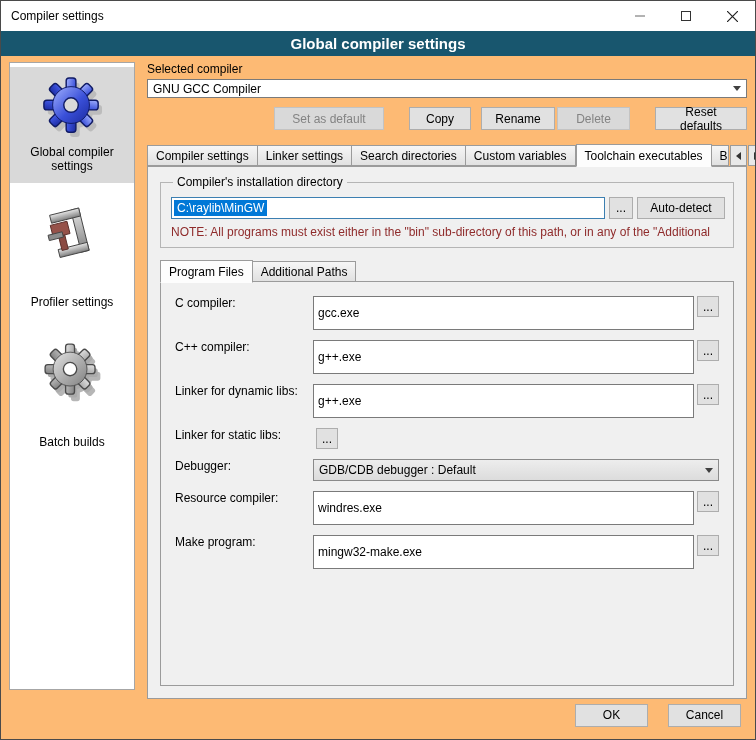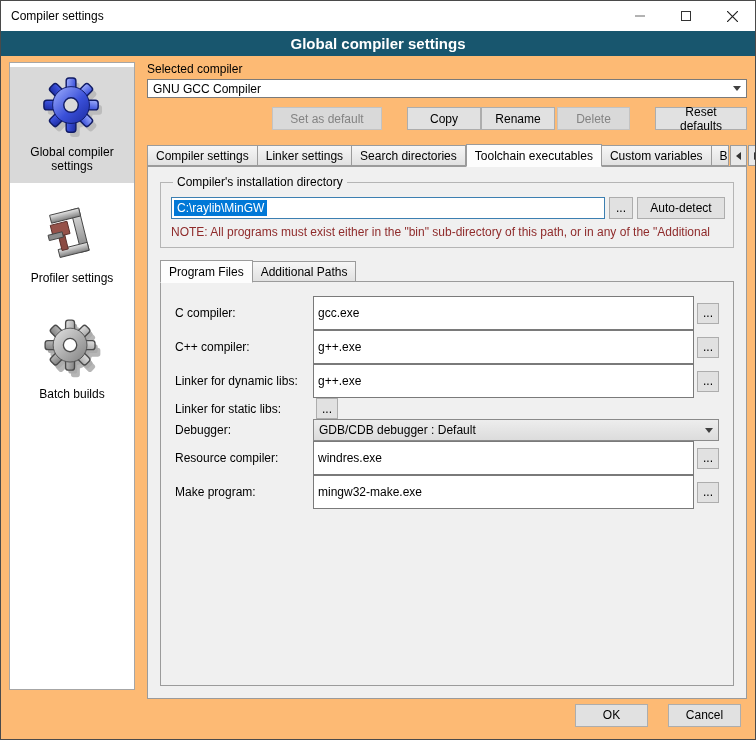--- a/index.html
+++ b/index.html
@@ -19,21 +19,21 @@
   .banner { height:25px; background:#18566E; color:#FFFFFF; font-weight:bold; font-size:15px;
             display:flex; align-items:center; justify-content:center; flex:0 0 auto; }
 
   
   .content { flex:1; display:flex; padding:6px 8px 0 8px; min-height:0; }
 
   .sidebar { width:126px; height:628px; background:#FFFFFF; border:1px solid #A6A6A6;
              display:flex; flex-direction:column; padding-top:4px; flex:0 0 auto; }
   .side-item { display:flex; flex-direction:column; align-items:center; padding:8px 2px 10px; }
   .side-item.selected { background:#D9D9D9; }
-  .side-item + .side-item { margin-top:14px; }
+  .side-item + .side-item { margin-top:14px;gap:24px; }
   .side-label { text-align:center; margin-top:8px; line-height:14px; }
 
   .main { flex:1; margin-left:12px; display:flex; flex-direction:column; min-width:0; }
 
   .field-label { margin-bottom:3px; }
 
   .combo { height:19px; border:1px solid #7A7A7A; background:#FFFFFF; display:flex;
            align-items:center; padding-left:5px; }
   .combo .arrow-box { margin-left:auto; width:19px; align-self:stretch; display:flex;
                       align-items:center; justify-content:center; }
@@ -42,21 +42,21 @@
   .tri-left { width:0; height:0; border-top:4px solid transparent; border-bottom:4px solid transparent;
               border-right:5px solid #333; }
   .tri-right { width:0; height:0; border-top:4px solid transparent; border-bottom:4px solid transparent;
                border-left:5px solid #333; }
 
   .btn { height:23px; background:#E1E1E1; border:1px solid #ADADAD; font-family:"Liberation Sans", sans-serif;
          font-size:12px; display:inline-flex; align-items:center; justify-content:center; padding:0 10px; }
   .btn.disabled { background:#D9D9D9; color:#838383; border-color:#C3C3C3; }
   .btn-row { display:flex; justify-content:flex-end; margin-top:9px; flex:0 0 auto; }
   .btn-row .gap { width:25px; }
-  .btn-setdefault { width:110px; } .btn-copy { width:74px; margin-right:0; }
+  .btn-setdefault { width:110px; } .btn-copy { width:62px; margin-right:10px; }
   .btn-rename { width:74px; margin-right:2px; } .btn-delete { width:73px; }
   .btn-reset { width:92px; }
 
   
   .tabstrip { display:flex; align-items:flex-end; margin-top:14px; position:relative; z-index:2; flex:0 0 auto; }
   .tab { height:21px; padding:0 8px; display:flex; align-items:center; white-space:nowrap;
          background:linear-gradient(#F6F6F6,#E1E1E1); border:1px solid #9B9B9B; border-left:none; }
   .tab:first-child { border-left:1px solid #9B9B9B; }
   .tab.active { height:23px; background:#FDFDFD; border-left:1px solid #9B9B9B;
                 border-bottom:1px solid #FDFDFD; margin-bottom:-1px; z-index:3; }
@@ -74,21 +74,21 @@
                display:flex; align-items:center; padding:0 2px; overflow:hidden; }
   .dir-input .sel { background:#0078D7; color:#FFFFFF; padding:1px 3px; white-space:nowrap; }
   .browse-btn { width:24px; height:22px; margin-left:4px; flex:0 0 auto; }
   .autodetect-btn { width:88px; height:22px; margin-left:4px; flex:0 0 auto; }
   .note { color:#8F2B2B; margin-top:6px; white-space:nowrap; overflow:hidden; }
 
   .subtabstrip { display:flex; align-items:flex-end; margin-top:12px; position:relative; z-index:2; flex:0 0 auto; }
   .subpanel { border:1px solid #9B9B9B; background:#F0F0F0; flex:1; min-height:0; margin-top:-1px;
               padding:14px 14px 0 14px; }
 
-  .form-row { display:flex; align-items:center; }
+  .form-row { display:flex; align-items:flex-start; margin-bottom:10px; }
   .form-label { width:138px; flex:0 0 auto; }
   .form-input { flex:1; height:21px; border:1px solid #7A7A7A; background:#FFFFFF; padding:16px 4px;
                 font-family:"Liberation Sans", sans-serif; font-size:12px; min-width:0; }
   .mini-browse { width:22px; height:21px; margin-left:3px; padding:0; flex:0 0 auto; }
   .form-combo { flex:1; height:22px; border:1px solid #8A8A8A; background:linear-gradient(#EDEDED,#DCDCDC);
                 display:flex; align-items:center; padding-left:5px; min-width:0; }
 
   
   .footer { height:40px; flex:0 0 auto; display:flex; justify-content:flex-end; align-items:center;
             padding:0 14px 8px; }
@@ -232,22 +232,22 @@
         <button class="btn btn-rename">Rename</button>
         <button class="btn disabled btn-delete">Delete</button>
         <span class="gap"></span>
         <button class="btn btn-reset">Reset defaults</button>
       </div>
 
       <div class="tabstrip">
         <div class="tab">Compiler settings</div>
         <div class="tab">Linker settings</div>
         <div class="tab">Search directories</div>
+        <div class="tab">Custom variables</div>
         <div class="tab active">Toolchain executables</div>
-        <div class="tab">Custom variables</div>
         <div class="tab truncated">Buil</div>
         <div class="scroll-btn">
             <span class="tri-left"></span>
           </div>
         <div class="scroll-btn">
             <span class="tri-right"></span>
           </div>
       </div>
 
       <div class="panel">

